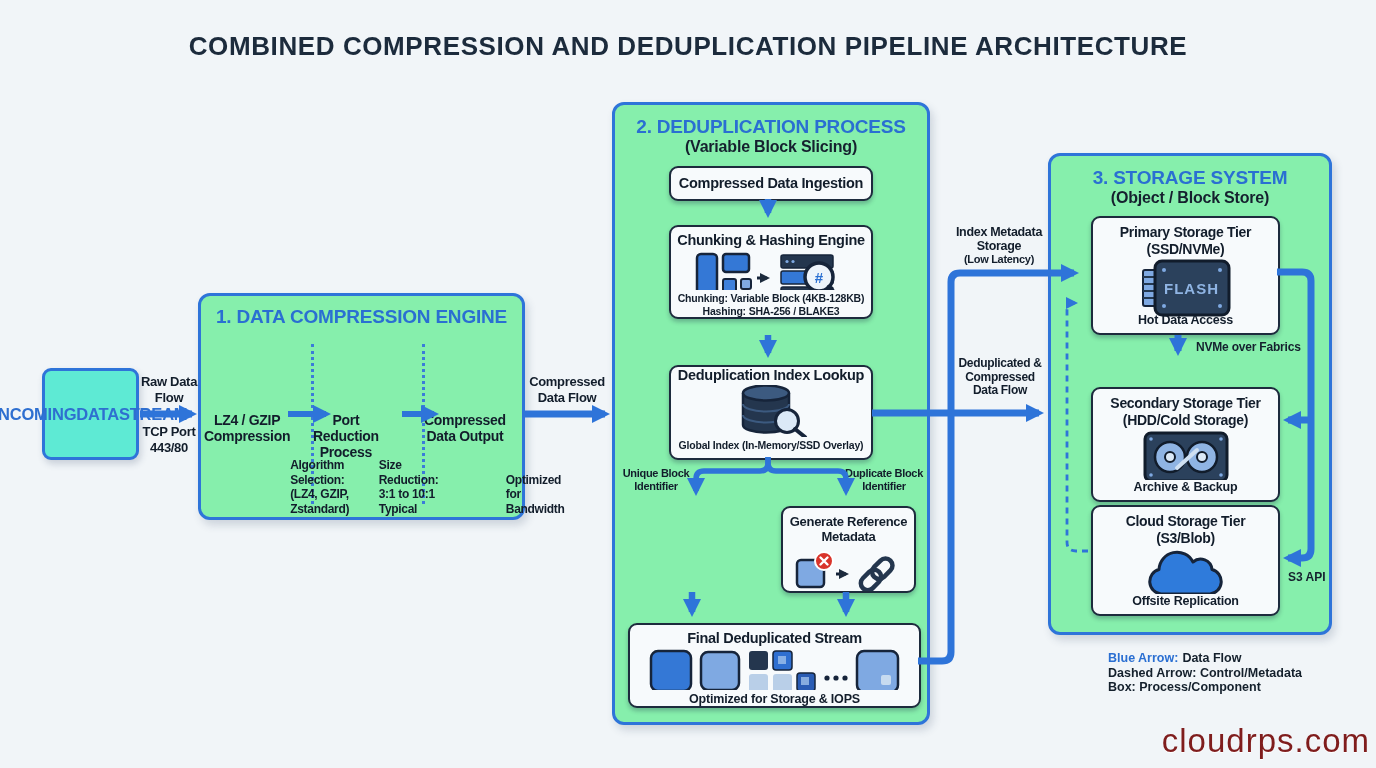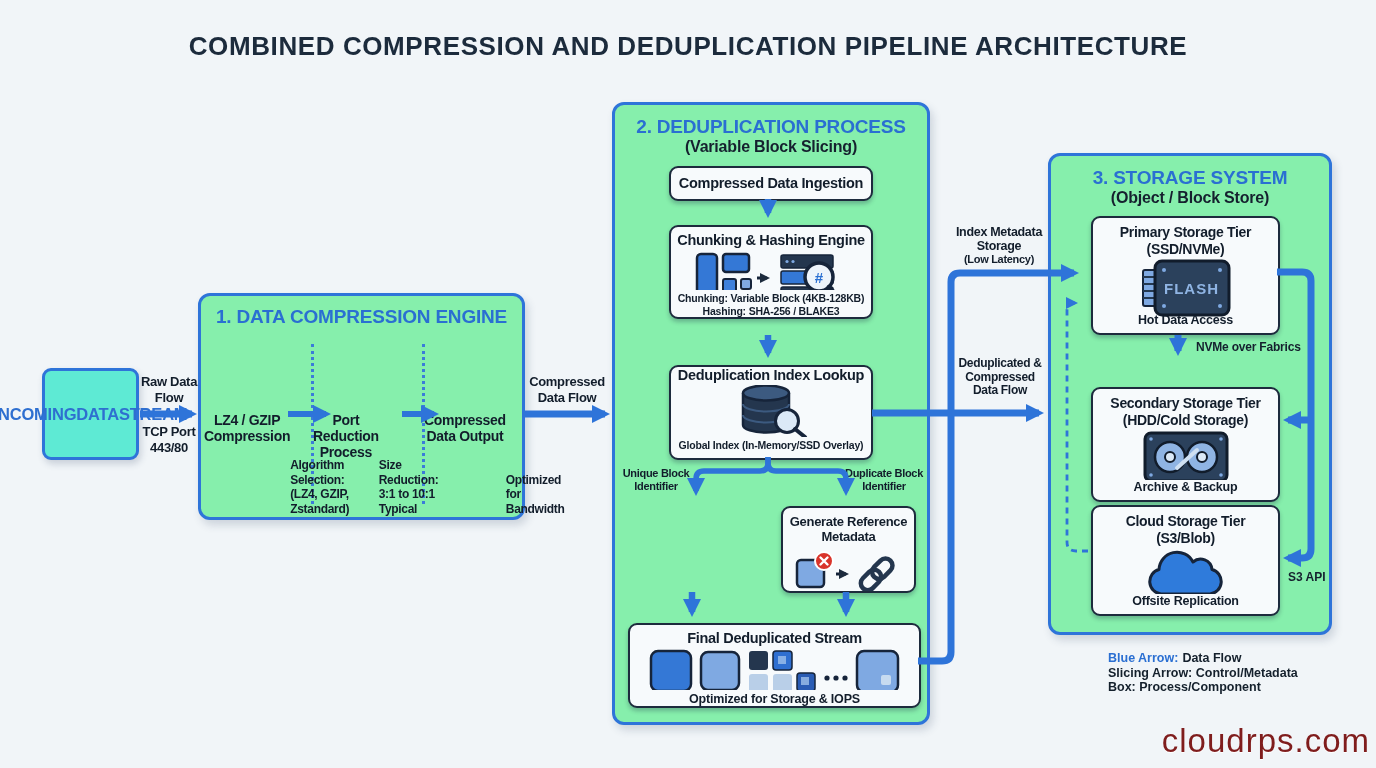--- a/index.html
+++ b/index.html
@@ -378,21 +378,21 @@
     </div>
   </div>
 
   <div class="abs" style="left:1196px;top:340px;font-size:12px;font-weight:600;letter-spacing:-0.2px;">NVMe over Fabrics</div>
   <div class="abs" style="left:1288px;top:570px;font-size:12px;font-weight:600;">S3 API</div>
 
   <div class="abs legend">
     <div>
       <span class="blue">Blue Arrow:</span><span>Data Flow</span>
     </div>
-    <div>Slicing Arrow: Control/Metadata</div>
+    <div>Dashed Arrow: Control/Metadata</div>
     <div>Box: Process/Component</div>
   </div>
 
   <div class="abs watermark">cloudrps.com</div>
 
   <svg class="abs overlay" width="1376" height="768">
     <defs>
       <marker id="mh" markerUnits="userSpaceOnUse" markerWidth="20" markerHeight="20" refX="14" refY="10" orient="auto">
         <path d="M1,1 L19,10 L1,19 Z" fill="#2e74d9"></path>
       </marker>

